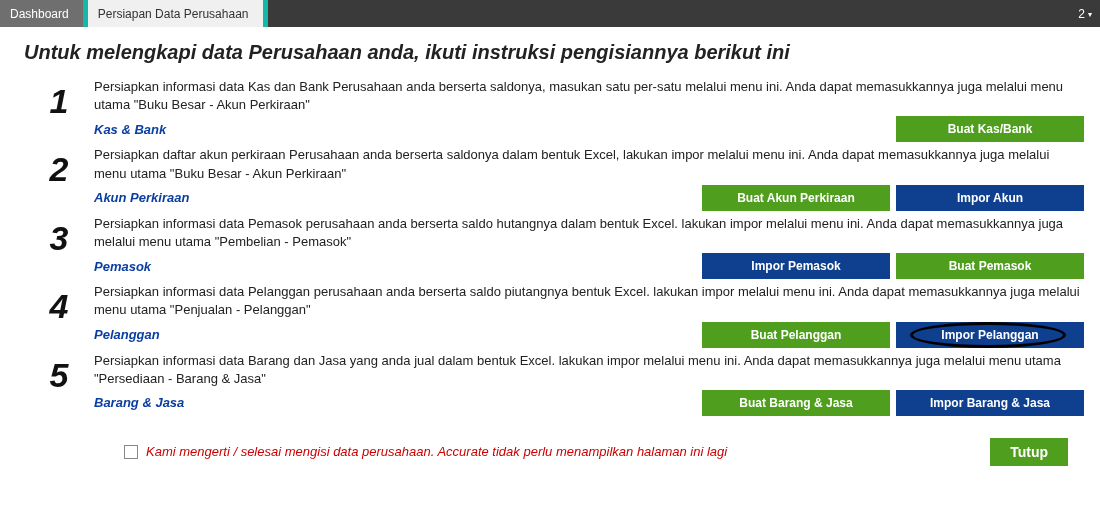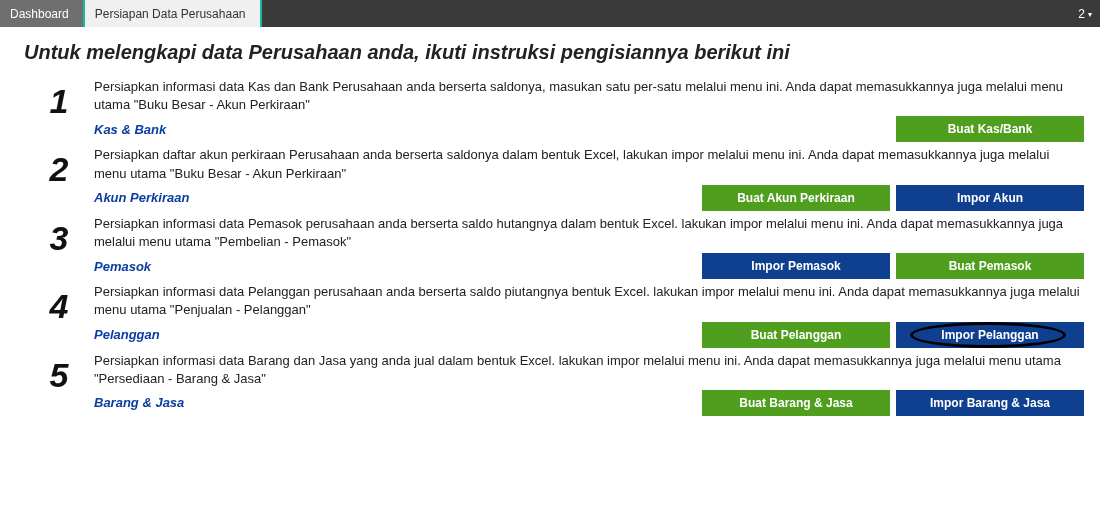--- a/index.html
+++ b/index.html
@@ -19,21 +19,21 @@
     display: flex;
     align-items: stretch;
     position: relative;
   }
   .tab {
     padding: 4px 14px 4px 10px;
     font-size: 12px;
     color: #fff;
     display: flex;
     align-items: center;
-    border-right: 2px solid #14b8a6;
+    border-right: 5px solid #14b8a6;
     cursor: pointer;
   }
   .tab.inactive {
     background: #6f6f6f;
     color: #fff;
   }
   .tab.active {
     background: #f0f0f0;
     color: #333;
   }
@@ -231,13 +231,18 @@
       <div class="step-row2">
         <span class="step-link">Barang &amp; Jasa</span>
         <div class="step-buttons">
           <button class="btn btn-green">Buat Barang &amp; Jasa</button>
           <button class="btn btn-blue">Impor Barang &amp; Jasa</button>
         </div>
       </div>
     </div>
   </div>
 
+  <div class="footer">
+    <div class="checkbox-box"></div>
+    <span class="confirm-text">Kami mengerti / selesai mengisi data perusahaan. Accurate tidak perlu menampilkan halaman ini lagi</span>
+    <button class="btn-tutup">Tutup</button>
+  </div>
 </div>
 
 </body></html>

